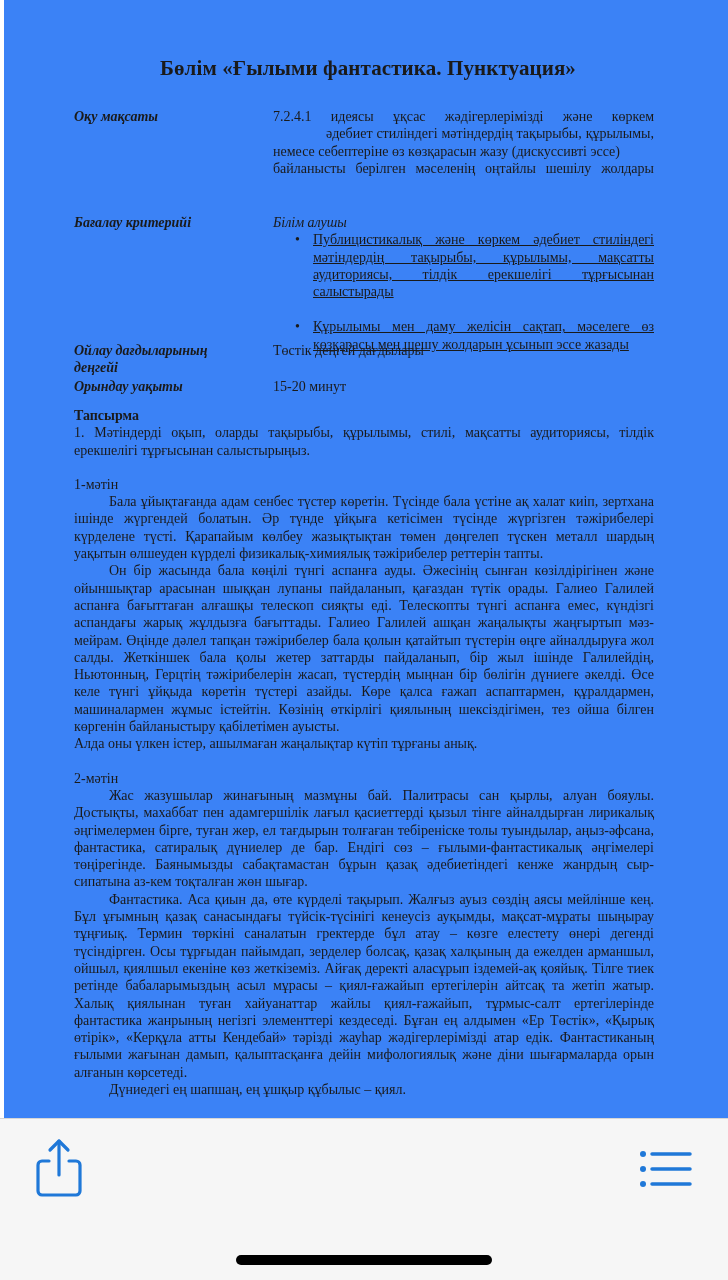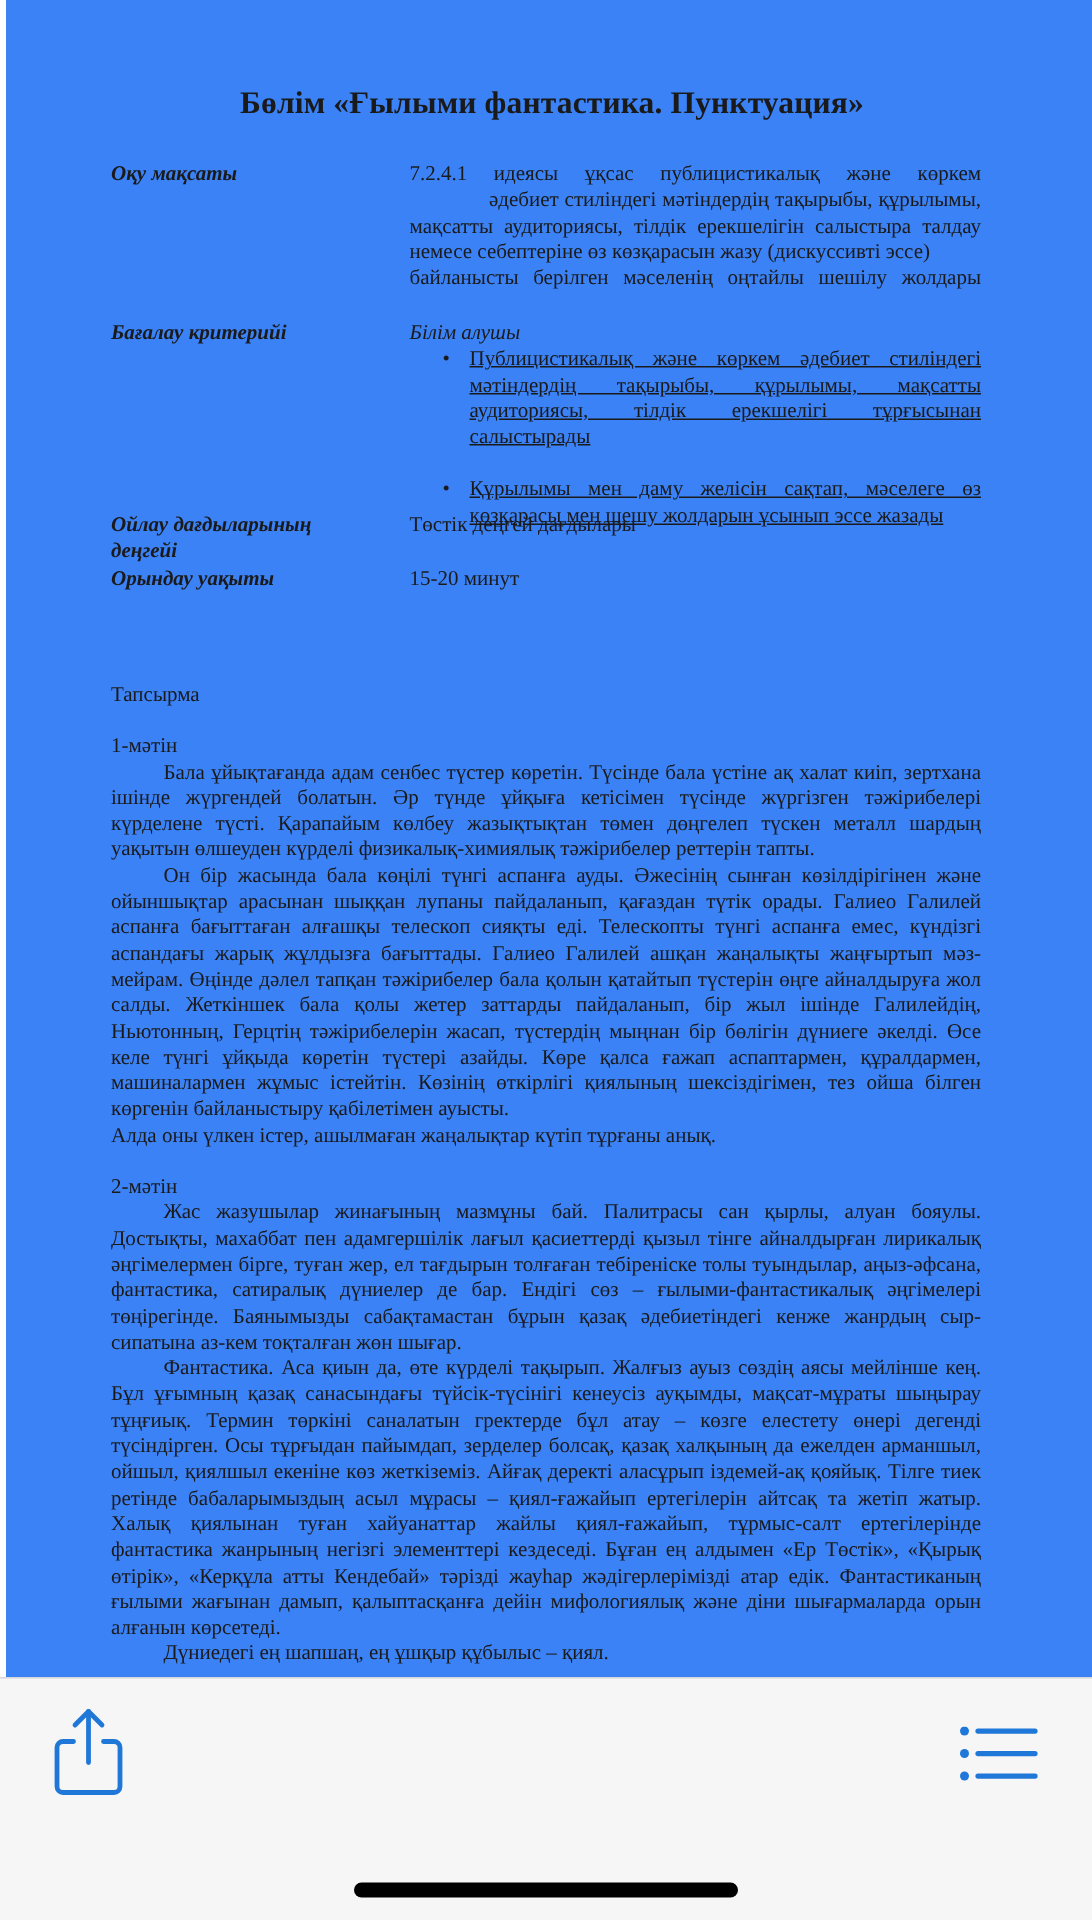--- a/index.html
+++ b/index.html
@@ -17,21 +17,21 @@
   .meta .row { position:absolute; left:0; width:580px; }
   .meta .lbl { position:absolute; left:0; width:185px; font-weight:bold;font-style:italic; }
   .meta .val { position:absolute; left:199px; width:381px; text-align:justify; }
   .meta .val .ind { padding-left:5px; }
   .italic { font-style:italic; }
   ul.bul { margin:0; padding:0 0 0 40px; list-style:none; }
   ul.bul li { position:relative; text-align:justify;text-decoration:underline; }
   ul.bul li::before { content:"\2022"; position:absolute; left:-18px; top:0; }
   .body-text { position:absolute; left:70px; width:580px; font-size:14px; line-height:17.3px; text-align:justify; }
   .p-ind { text-indent:35px; }
-  .bold { font-weight:normal;margin-top:48px; }
+  .bold { font-weight:bold; }
   .gap { height:17px; }
   .toolbar {
     position:absolute; left:0; top:1118px; width:728px; height:162px;
     background:#f6f6f6; border-top:1px solid #d6d6d6;
   }
   .icon-btn { position:absolute; cursor:pointer; }
   .home-ind {
     position:absolute; left:236px; top:1255px; width:256px; height:10px;
     background:#000; border-radius:6px;
   }
@@ -39,23 +39,22 @@
 </head>
 <body>
 
 <div class="page">
   <div class="title">Бөлім «Ғылыми фантастика. Пунктуация»</div>
 
   <div class="meta" style="top:108px;">
     <div class="row" style="top:0;">
       <div class="lbl">Оқу мақсаты</div>
       <div class="val">
-        <div style="text-align:justify;text-align-last:justify;">7.2.4.1 идеясы ұқсас публицистикалық және көркем</div>
+        <div style="text-align:justify;text-align-last:justify;">7.2.4.1 идеясы ұқсас жәдігерлерімізді және көркем</div>
         <div class="ind" style="text-align:justify;text-align-last:justify;margin-left:48px;">әдебиет стиліндегі мәтіндердің тақырыбы, құрылымы,</div>
-        <div style="text-align:justify;text-align-last:justify;">мақсатты аудиториясы, тілдік ерекшелігін салыстыра талдау</div>
         <div>немесе себептеріне өз көзқарасын жазу (дискуссивті эссе)</div>
         <div style="text-align:justify;text-align-last:justify;">байланысты берілген мәселенің оңтайлы шешілу жолдары</div>
       </div>
     </div>
 
     <div class="row" style="top:106px;">
       <div class="lbl">Бағалау критерийі</div>
       <div class="val">
         <div class="italic">Білім алушы</div>
         <ul class="bul">
@@ -71,20 +70,21 @@
     </div>
 
     <div class="row" style="top:270px;">
       <div class="lbl">Орындау уақыты</div>
       <div class="val">15-20 минут</div>
     </div>
   </div>
 
   <div class="body-text" style="top:407px;">
     <div class="bold">Тапсырма</div>
+    <div>1. Мәтіндерді оқып, оларды тақырыбы, құрылымы, стилі, мақсатты аудиториясы, тілдік ерекшелігі тұрғысынан салыстырыңыз.</div>
     <div class="gap"></div>
 
     <div>1-мәтін</div>
     <div class="p-ind">Бала ұйықтағанда адам сенбес түстер көретін. Түсінде бала үстіне ақ халат киіп, зертхана ішінде жүргендей болатын. Әр түнде ұйқыға кетісімен түсінде жүргізген тәжірибелері күрделене түсті. Қарапайым көлбеу жазықтықтан төмен дөңгелеп түскен металл шардың уақытын өлшеуден күрделі физикалық-химиялық тәжірибелер реттерін тапты.</div>
     <div class="p-ind">Он бір жасында бала көңілі түнгі аспанға ауды. Әжесінің сынған көзілдірігінен және ойыншықтар арасынан шыққан лупаны пайдаланып, қағаздан түтік орады. Галиео Галилей аспанға бағыттаған алғашқы телескоп сияқты еді. Телескопты түнгі аспанға емес, күндізгі аспандағы жарық жұлдызға бағыттады. Галиео Галилей ашқан жаңалықты жаңғыртып мәз-мейрам. Өңінде дәлел тапқан тәжірибелер бала қолын қатайтып түстерін өңге айналдыруға жол салды. Жеткіншек бала қолы жетер заттарды пайдаланып, бір жыл ішінде Галилейдің, Ньютонның, Герцтің тәжірибелерін жасап, түстердің мыңнан бір бөлігін дүниеге әкелді. Өсе келе түнгі ұйқыда көретін түстері азайды. Көре қалса ғажап аспаптармен, құралдармен, машиналармен жұмыс істейтін. Көзінің өткірлігі қиялының шексіздігімен, тез ойша білген көргенін байланыстыру қабілетімен ауысты.</div>
     <div>Алда оны үлкен істер, ашылмаған жаңалықтар күтіп тұрғаны анық.</div>
     <div class="gap"></div>
 
     <div>2-мәтін</div>
     <div class="p-ind">Жас жазушылар жинағының мазмұны бай. Палитрасы сан қырлы, алуан бояулы. Достықты, махаббат пен адамгершілік лағыл қасиеттерді қызыл тінге айналдырған лирикалық әңгімелермен бірге, туған жер, ел тағдырын толғаған тебіреніске толы туындылар, аңыз-әфсана, фантастика, сатиралық дүниелер де бар. Ендігі сөз – ғылыми-фантастикалық әңгімелері төңірегінде. Баянымызды сабақтамастан бұрын қазақ әдебиетіндегі кенже жанрдың сыр-сипатына аз-кем тоқталған жөн шығар.</div>

